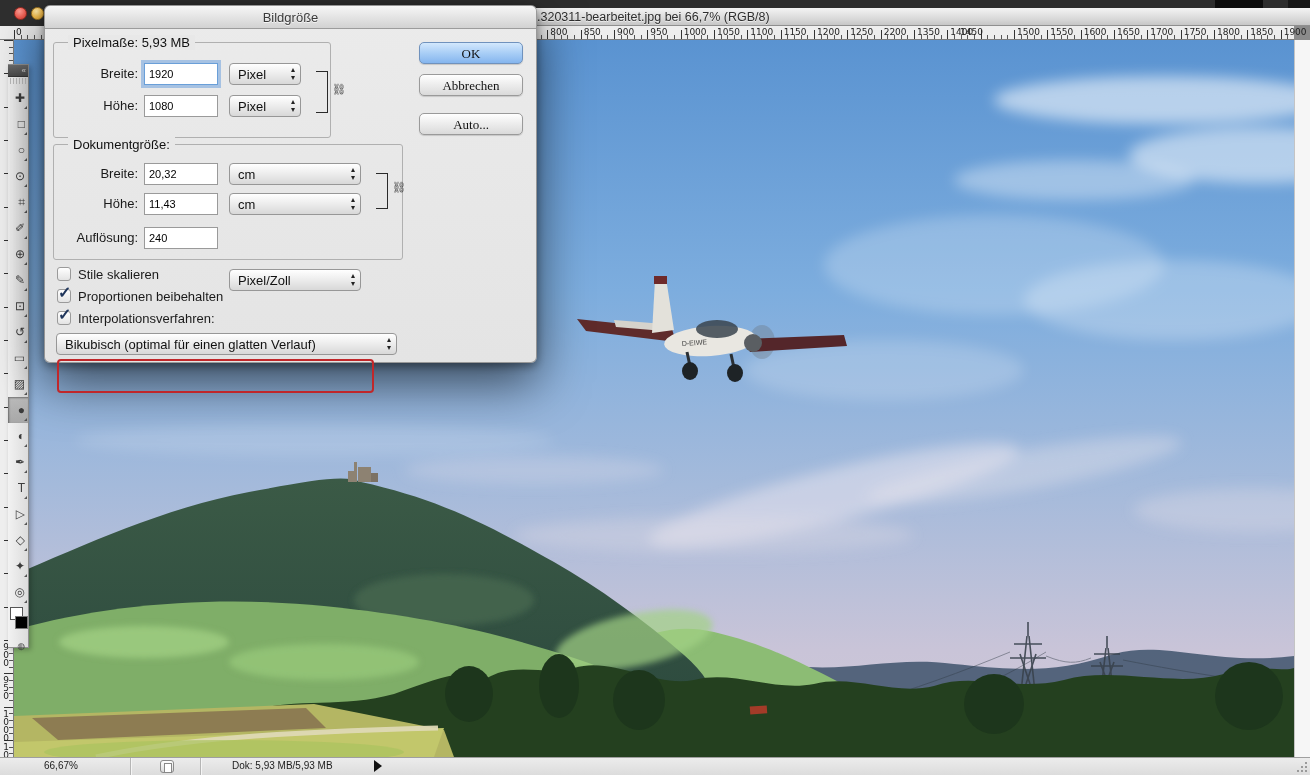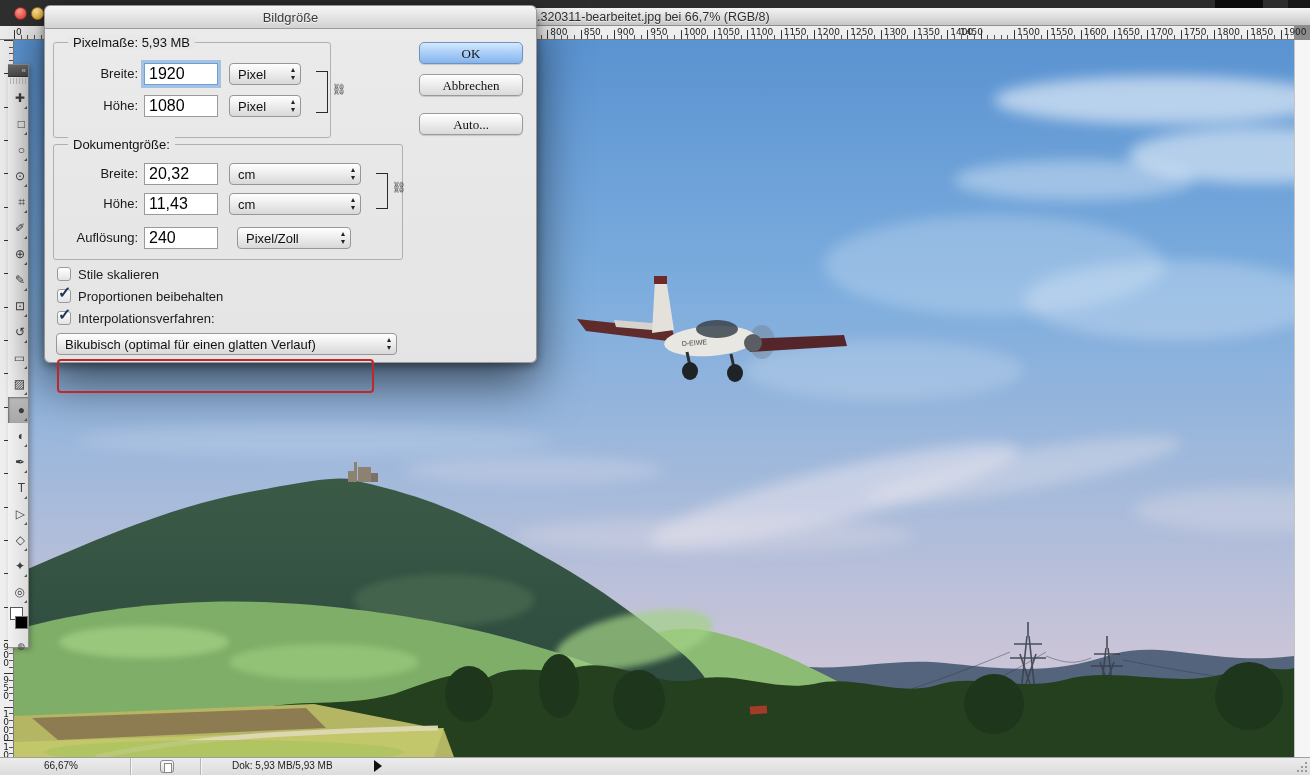--- a/index.html
+++ b/index.html
@@ -72,21 +72,21 @@
   
   .dialog { position:absolute; left:44px; top:5px; width:493px; height:358px; z-index:10;
      background:linear-gradient(#ebebeb,#e4e4e4); border-radius:6px; border:1px solid rgba(0,0,0,.35);
      box-shadow:0 20px 50px rgba(0,0,0,.6), 0 3px 10px rgba(0,0,0,.4); font-size:13px; color:#1a1a1a; }
   .dlg-titlebar { position:absolute; left:0; top:0; right:0; height:23px; border-radius:6px 6px 0 0;
      background:linear-gradient(#f6f6f6,#d2d2d2); border-bottom:1px solid #9c9c9c; text-align:center; line-height:23px; font-size:13px; color:#3a3a3a; text-shadow:0 1px 0 rgba(255,255,255,.7); }
   .fieldset { position:absolute; border:1px solid #b0b0b0; border-radius:3px; }
   .legend { position:absolute; top:-8px; left:14px; background:#e8e8e8; padding:0 5px; font-size:13px; color:#111; }
   .frow { position:absolute; height:22px; }
   .flabel { position:absolute; top:3px; text-align:right; }
-  .tinput { position:absolute; height:22px; background:#fff; border:1px solid #9a9a9a; font-size:16px; padding:2px 4px; color:#000; font-family:"Liberation Sans",sans-serif; }
+  .tinput { position:absolute; height:22px; background:#fff; border:1px solid #9a9a9a; font-size:11px; padding:2px 4px; color:#000; font-family:"Liberation Sans",sans-serif; }
   .tinput.focused { border:1px solid #6a9fd8; box-shadow:0 0 0 3px rgba(110,160,220,.55); }
   .popup { position:absolute; height:22px; border:1px solid #979797; border-radius:4px;
      background:linear-gradient(#ffffff,#ececec 50%,#d8d8d8); padding:3px 18px 0 8px; color:#111; white-space:nowrap; overflow:hidden; }
   .popup .updn { position:absolute; right:5px; top:2px; font-size:8px; line-height:8px; color:#222; text-align:center; }
   .bracket { position:absolute; border:1.5px solid #2a2a2a; border-left:none; }
   .chain { position:absolute; font-size:11px; color:#333; }
   .btn { position:absolute; left:374px; width:104px; height:22px; border-radius:5px; border:1px solid #9a9a9a;
      background:linear-gradient(#ffffff,#ececec 50%,#dadada); text-align:center; line-height:21px; font-size:13px; color:#111;
      box-shadow:0 1px 1px rgba(0,0,0,.15);font-family:Liberation Serif, serif; }
   .btn.primary { background:linear-gradient(#d3e8fd,#a9cef6 50%,#85b5ee); border-color:#7092bd; }
@@ -240,21 +240,21 @@
   <span class="h-label" style="left: 550.333px;">800</span>
       <span class="h-label" style="left: 583.667px;">850</span>
       <span class="h-label" style="left: 617px;">900</span>
       <span class="h-label" style="left: 650.333px;">950</span>
       <span class="h-label" style="left: 683.667px;">1000</span>
       <span class="h-label" style="left: 717px;">1050</span>
       <span class="h-label" style="left: 750.333px;">1100</span>
       <span class="h-label" style="left: 783.667px;">1150</span>
       <span class="h-label" style="left: 817px;">1200</span>
       <span class="h-label" style="left: 850.333px;">1250</span>
-      <span class="h-label" style="left: 883.667px;">1300</span>
+      <span class="h-label" style="left: 883.667px;">2200</span>
       <span class="h-label" style="left: 917px;">1350</span>
       <span class="h-label" style="left: 950.333px;">1400</span>
       <span class="h-label" style="left: 940px; margin-left: 20px;">1450</span>
       <span class="h-label" style="left: 1017px;">1500</span>
       <span class="h-label" style="left: 1050.33px;">1550</span>
       <span class="h-label" style="left: 1083.67px;">1600</span>
       <span class="h-label" style="left: 1117px;">1650</span>
       <span class="h-label" style="left: 1150.33px;">1700</span>
       <span class="h-label" style="left: 1183.67px;">1750</span>
       <span class="h-label" style="left: 1217px;">1800</span>
@@ -357,21 +357,21 @@
         <span class="flabel" style="left:0; width:84px;">Höhe:</span>
         <input class="tinput" style="left: 90px; width: 74px;" value="11,43">
         <div class="popup" style="left:175px; width:132px;">
           <span>cm</span>
           <span class="updn">▴<br>▾</span>
         </div>
       </div>
       <div class="frow" style="left:0; top:82px; width:350px;">
         <span class="flabel" style="left:0; width:84px;">Auflösung:</span>
         <input class="tinput" style="left: 90px; width: 74px;" value="240">
-        <div class="popup" style="left:183px; width:114px;">
+        <div class="popup" style="left:175px; width:132px;margin-top:42px;">
           <span>Pixel/Zoll</span>
           <span class="updn">▴<br>▾</span>
         </div>
       </div>
       <div class="bracket" style="left:322px; top:28px; width:12px; height:36px;"></div>
       <span class="chain" style="left:338px; top:36px;">⛓</span>
       <div class="redbox"></div>
     </div>
 
     <div class="cbrow" style="top:260px;">

